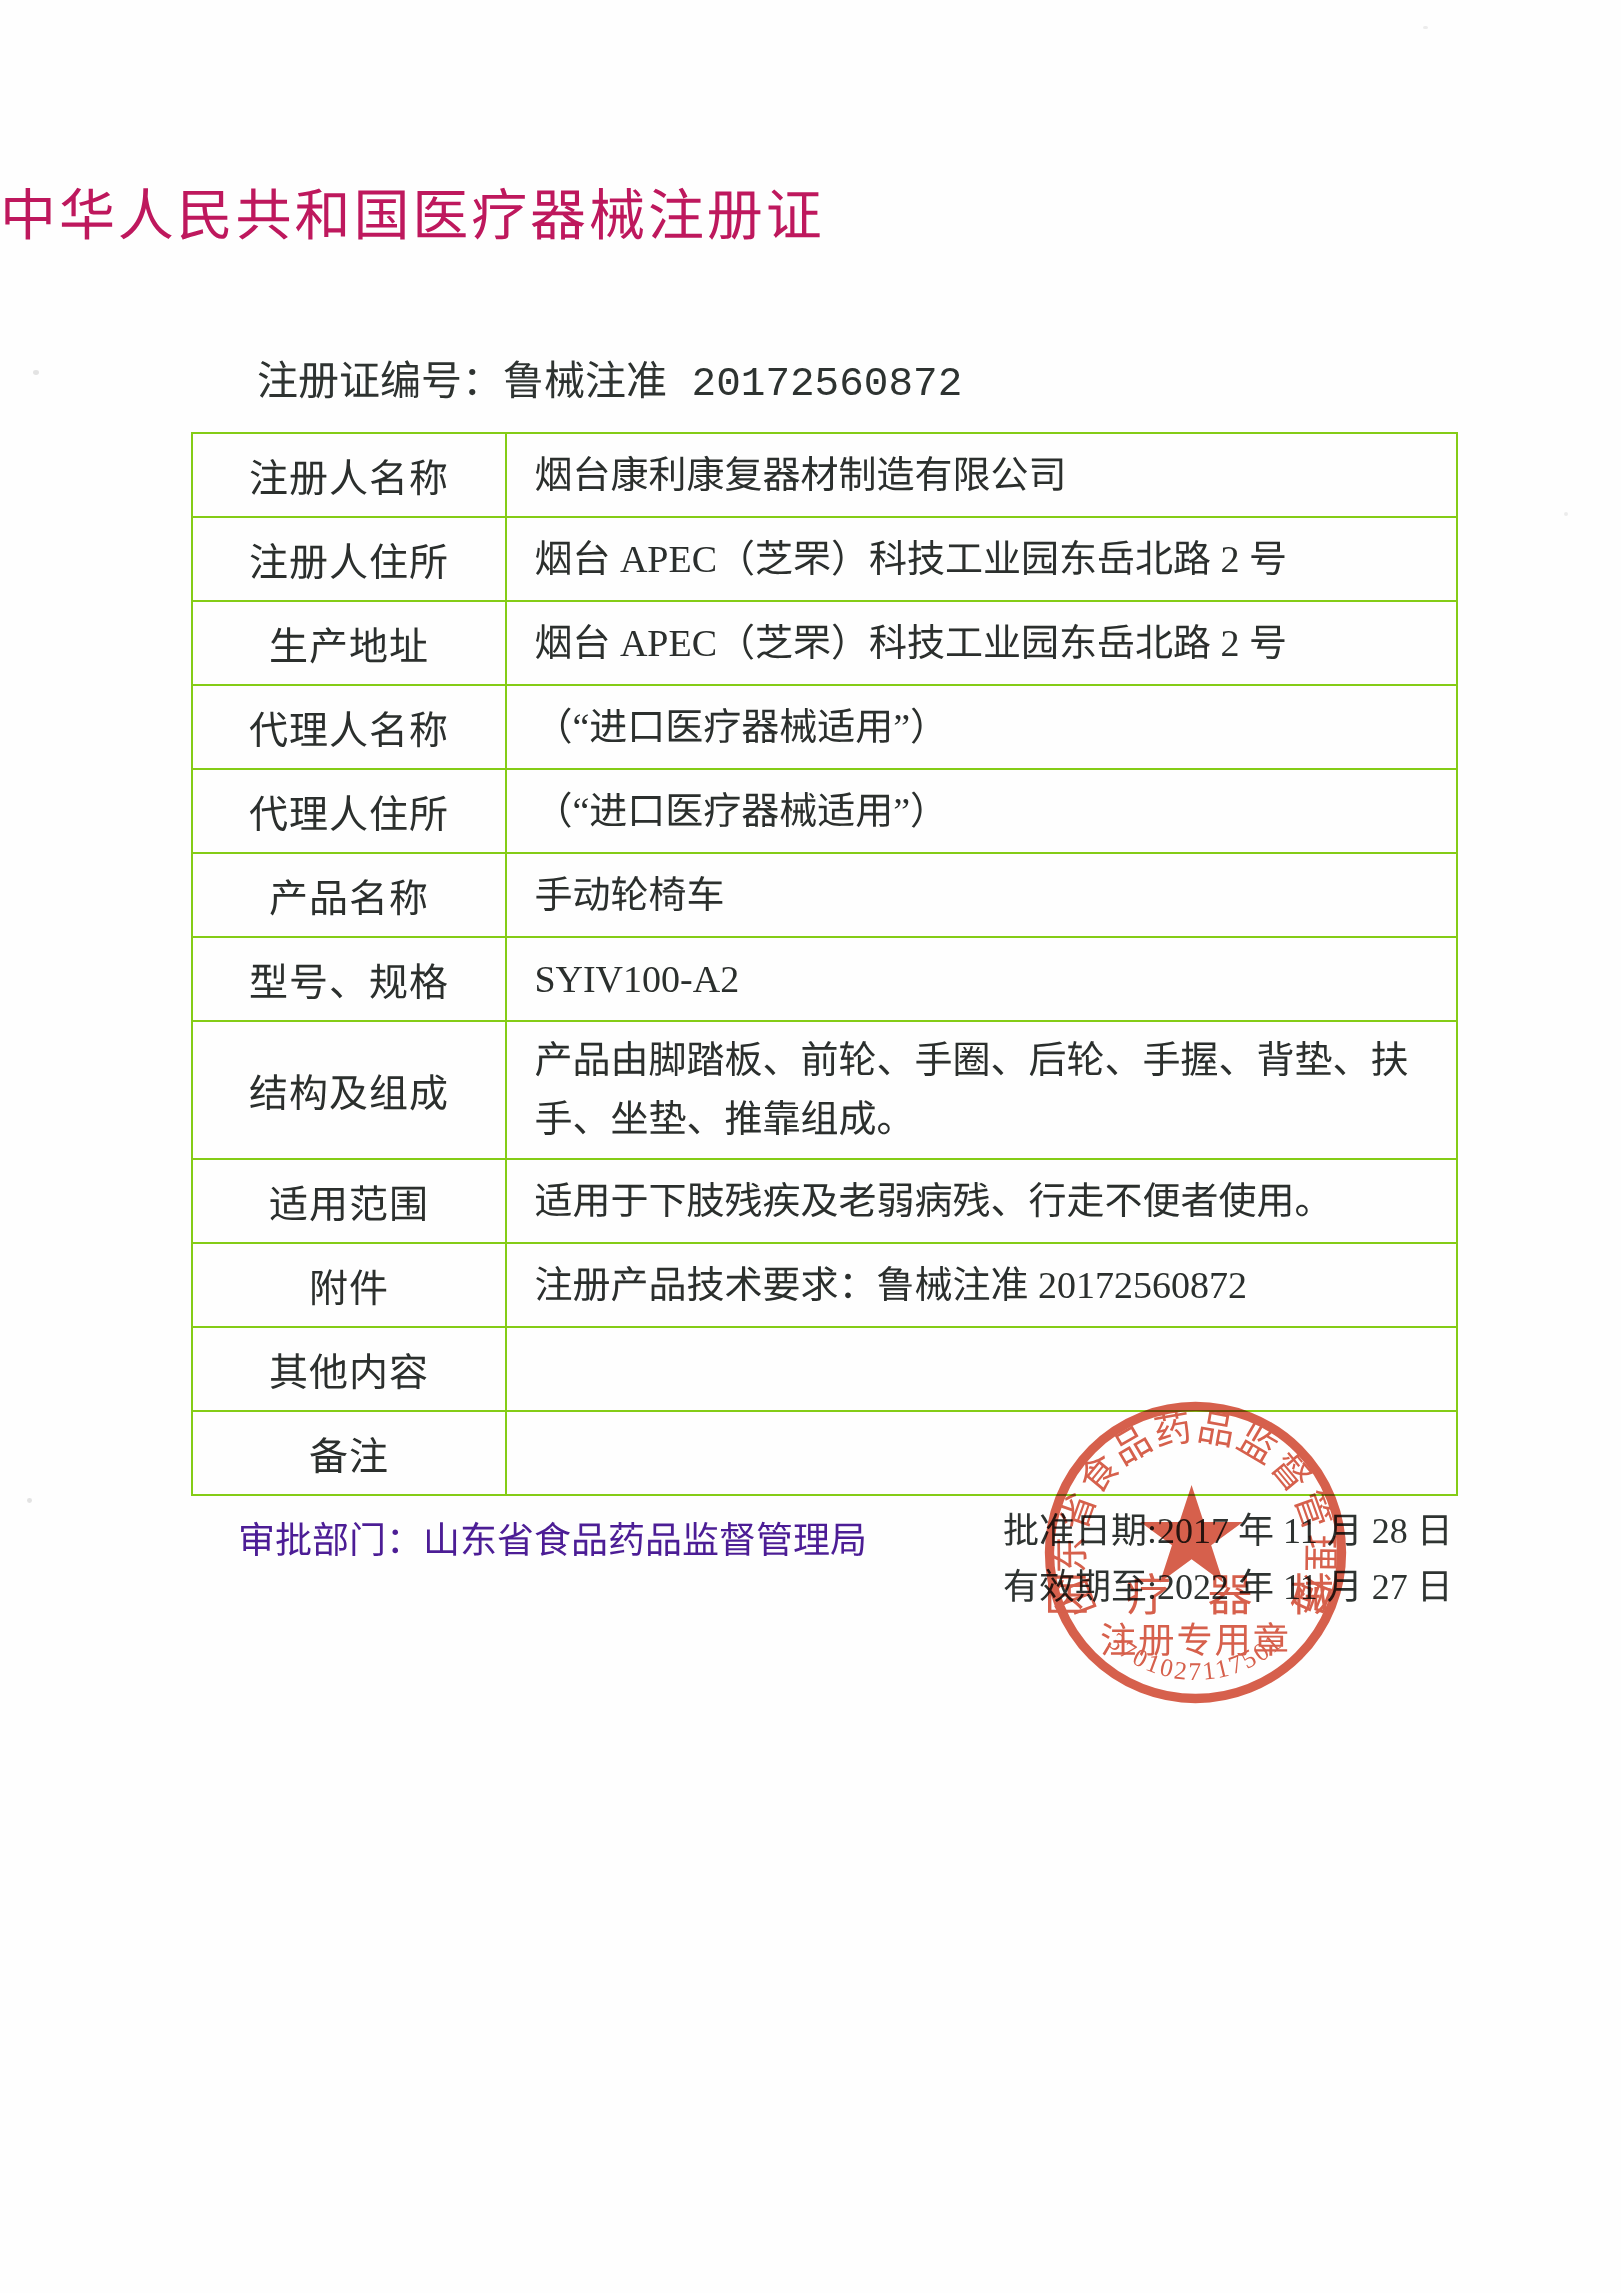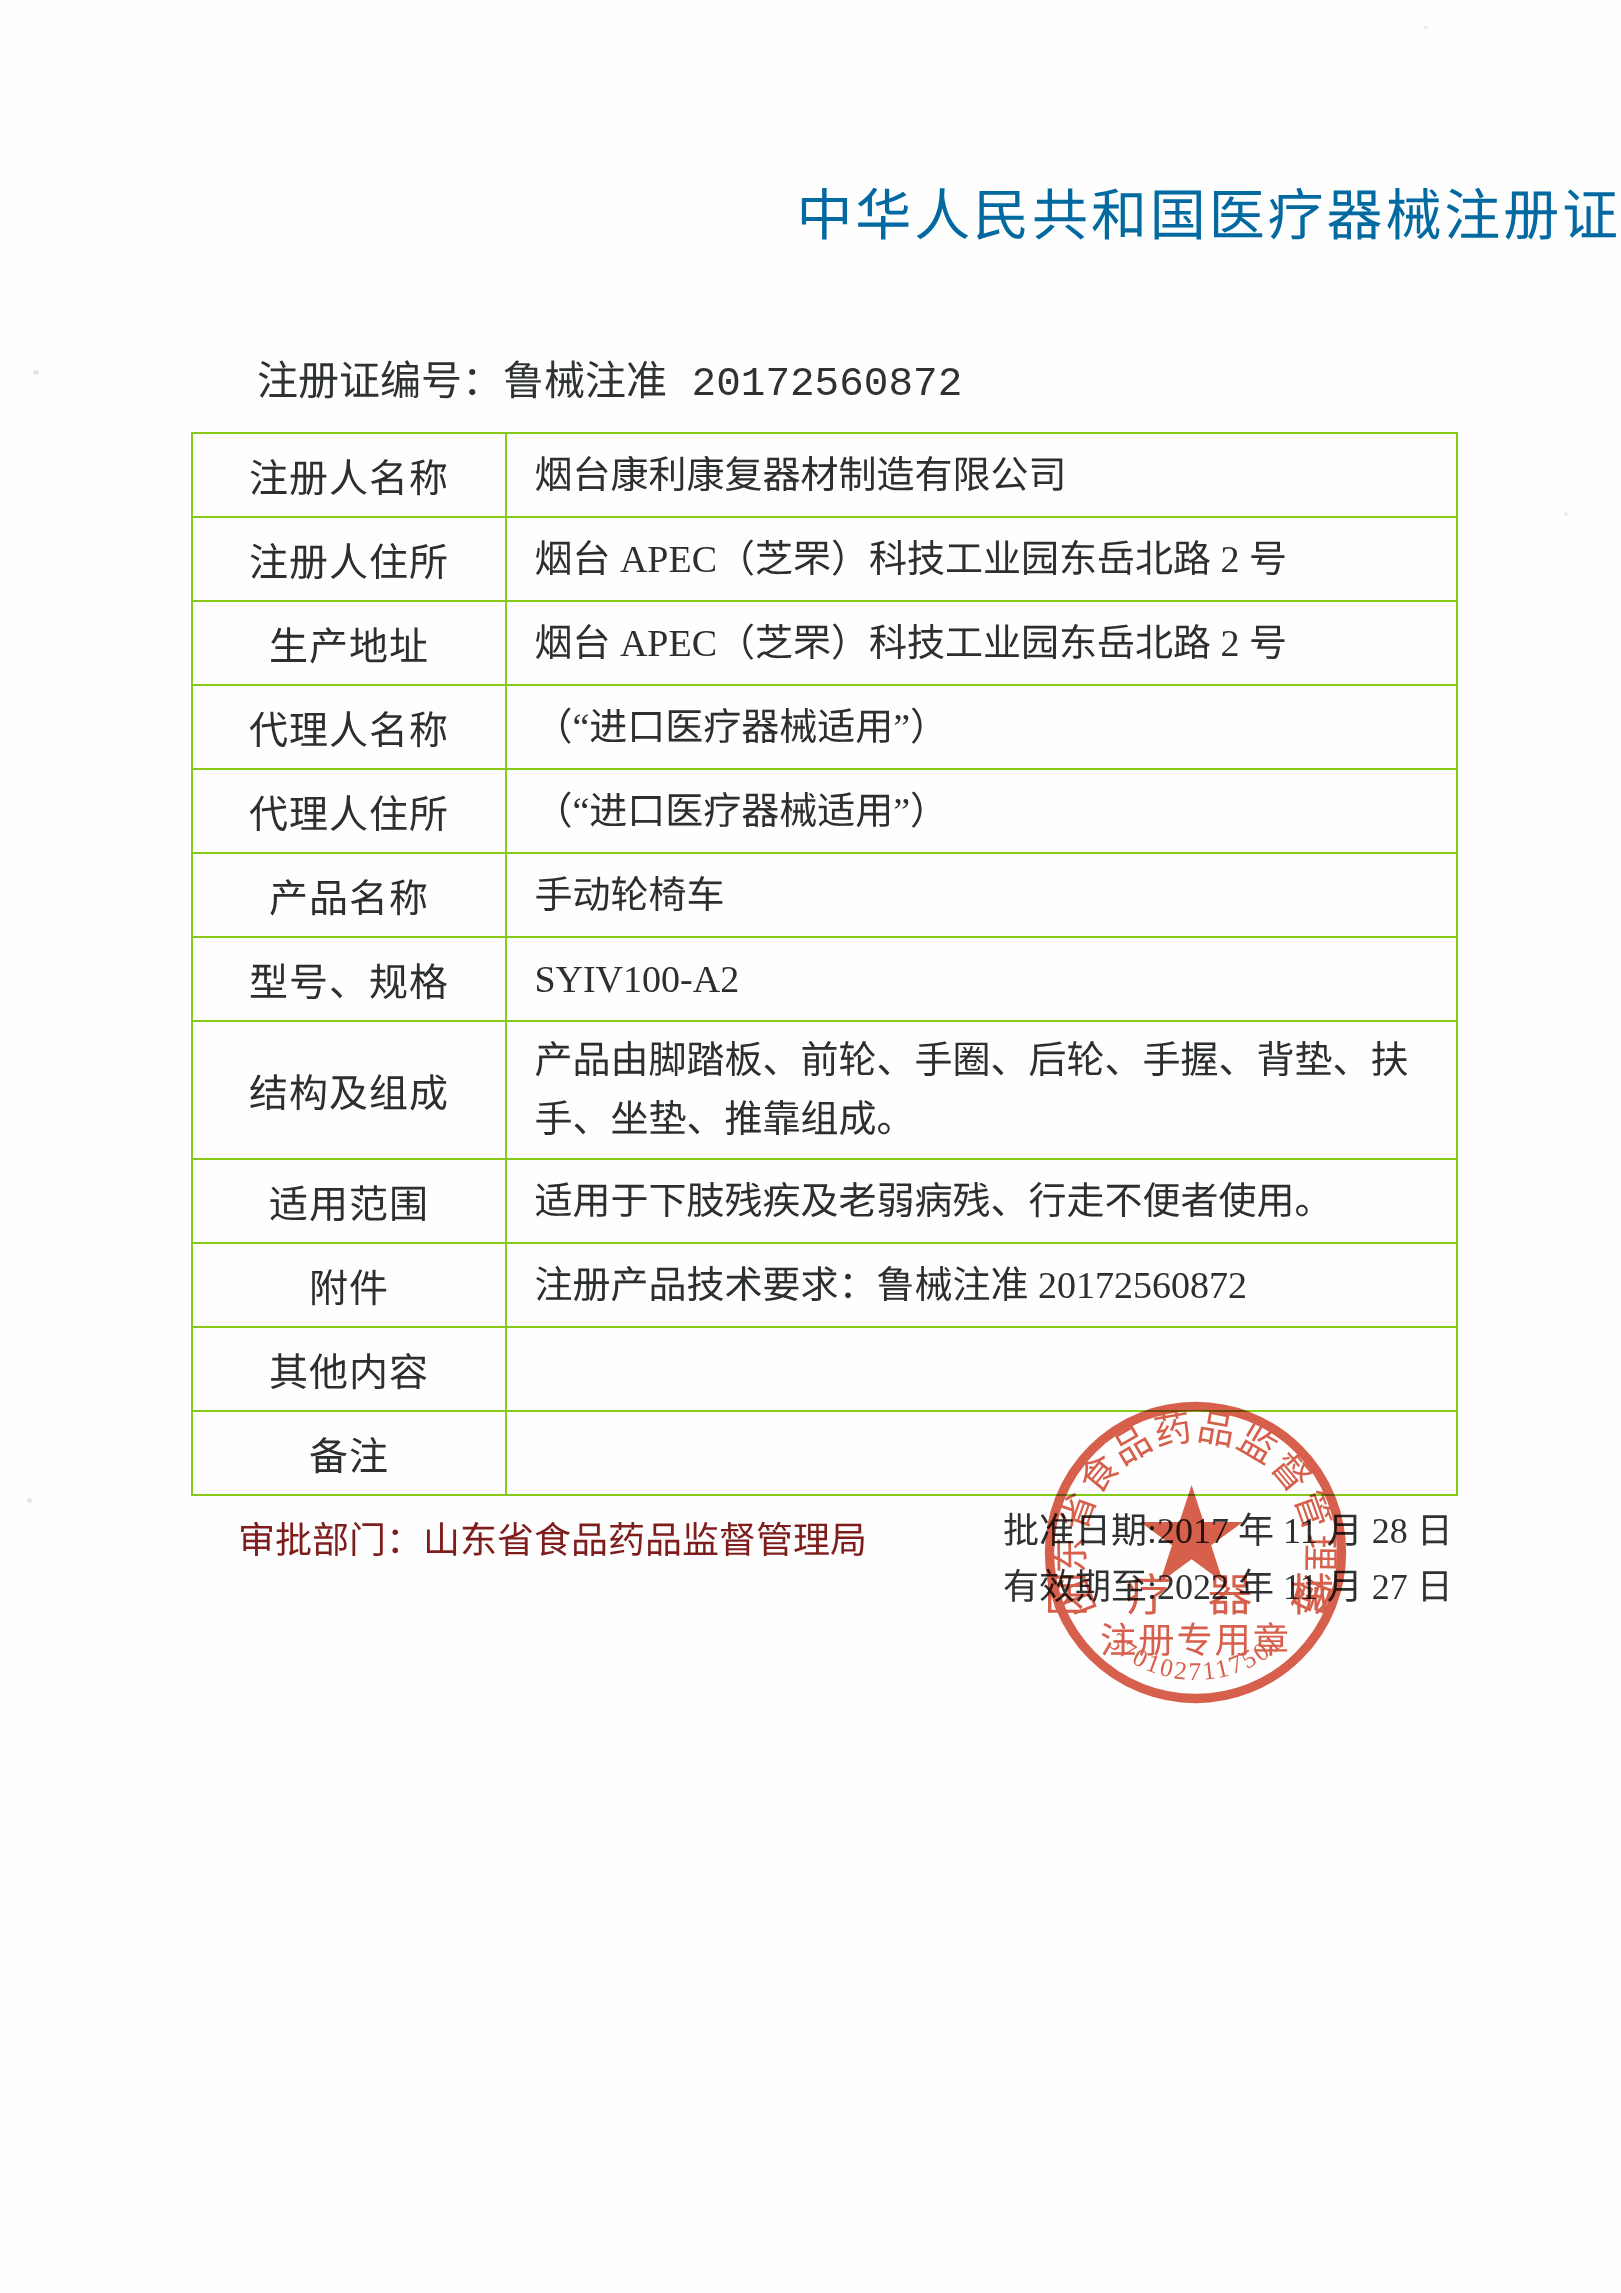--- a/index.html
+++ b/index.html
@@ -7,25 +7,24 @@
   .page {
     position:relative;
     width:1621px; height:2294px;
     background:#fefefe;
     font-family:"Liberation Serif","DejaVu Serif",serif;
     color:#2b2f2d;
     overflow:hidden;
   }
   .doc-title {
     position:absolute; top:188px; left:0; width:100%;
-    text-align:right;
+    text-align:left;
     font-size:56px; letter-spacing:2.9px; line-height:1;
-    color:#0369a1; font-weight:400;
+    color:#be185d; font-weight:400;
     white-space:nowrap;
-    padding-left:16px;
   }
   .reg-line {
     position:absolute; top:361px; left:257px;
     font-size:41px; line-height:1.15; color:#2e3331;
     white-space:nowrap;
     font-family:Liberation Mono, monospace;
   }
   table.info-table {
     position:absolute; left:191px; top:432px;
     width:1264px;
@@ -44,21 +43,21 @@
   }
   table.info-table td.val {
     padding-left:27.4px; padding-right:5.9px;
     font-size:38px; color:#2b2f2d;
     line-height:1.55;
   }
   tr.row-normal { height:84px; }
   tr.row-tall   { height:138px; }
   .footer-left {
     position:absolute; left:238px; top:1510px;
-    font-size:37px; color:#7f1d1d; white-space:nowrap;
+    font-size:37px; color:#4c1d95; white-space:nowrap;
   }
   .footer-date1 {
     position:absolute; left:1003px; top:1501px;
     font-size:36px; color:#2e3331; white-space:nowrap;
   }
   .footer-date2 {
     position:absolute; left:1003px; top:1557px;
     font-size:36px; color:#2e3331; white-space:nowrap;
   }
   .seal {

